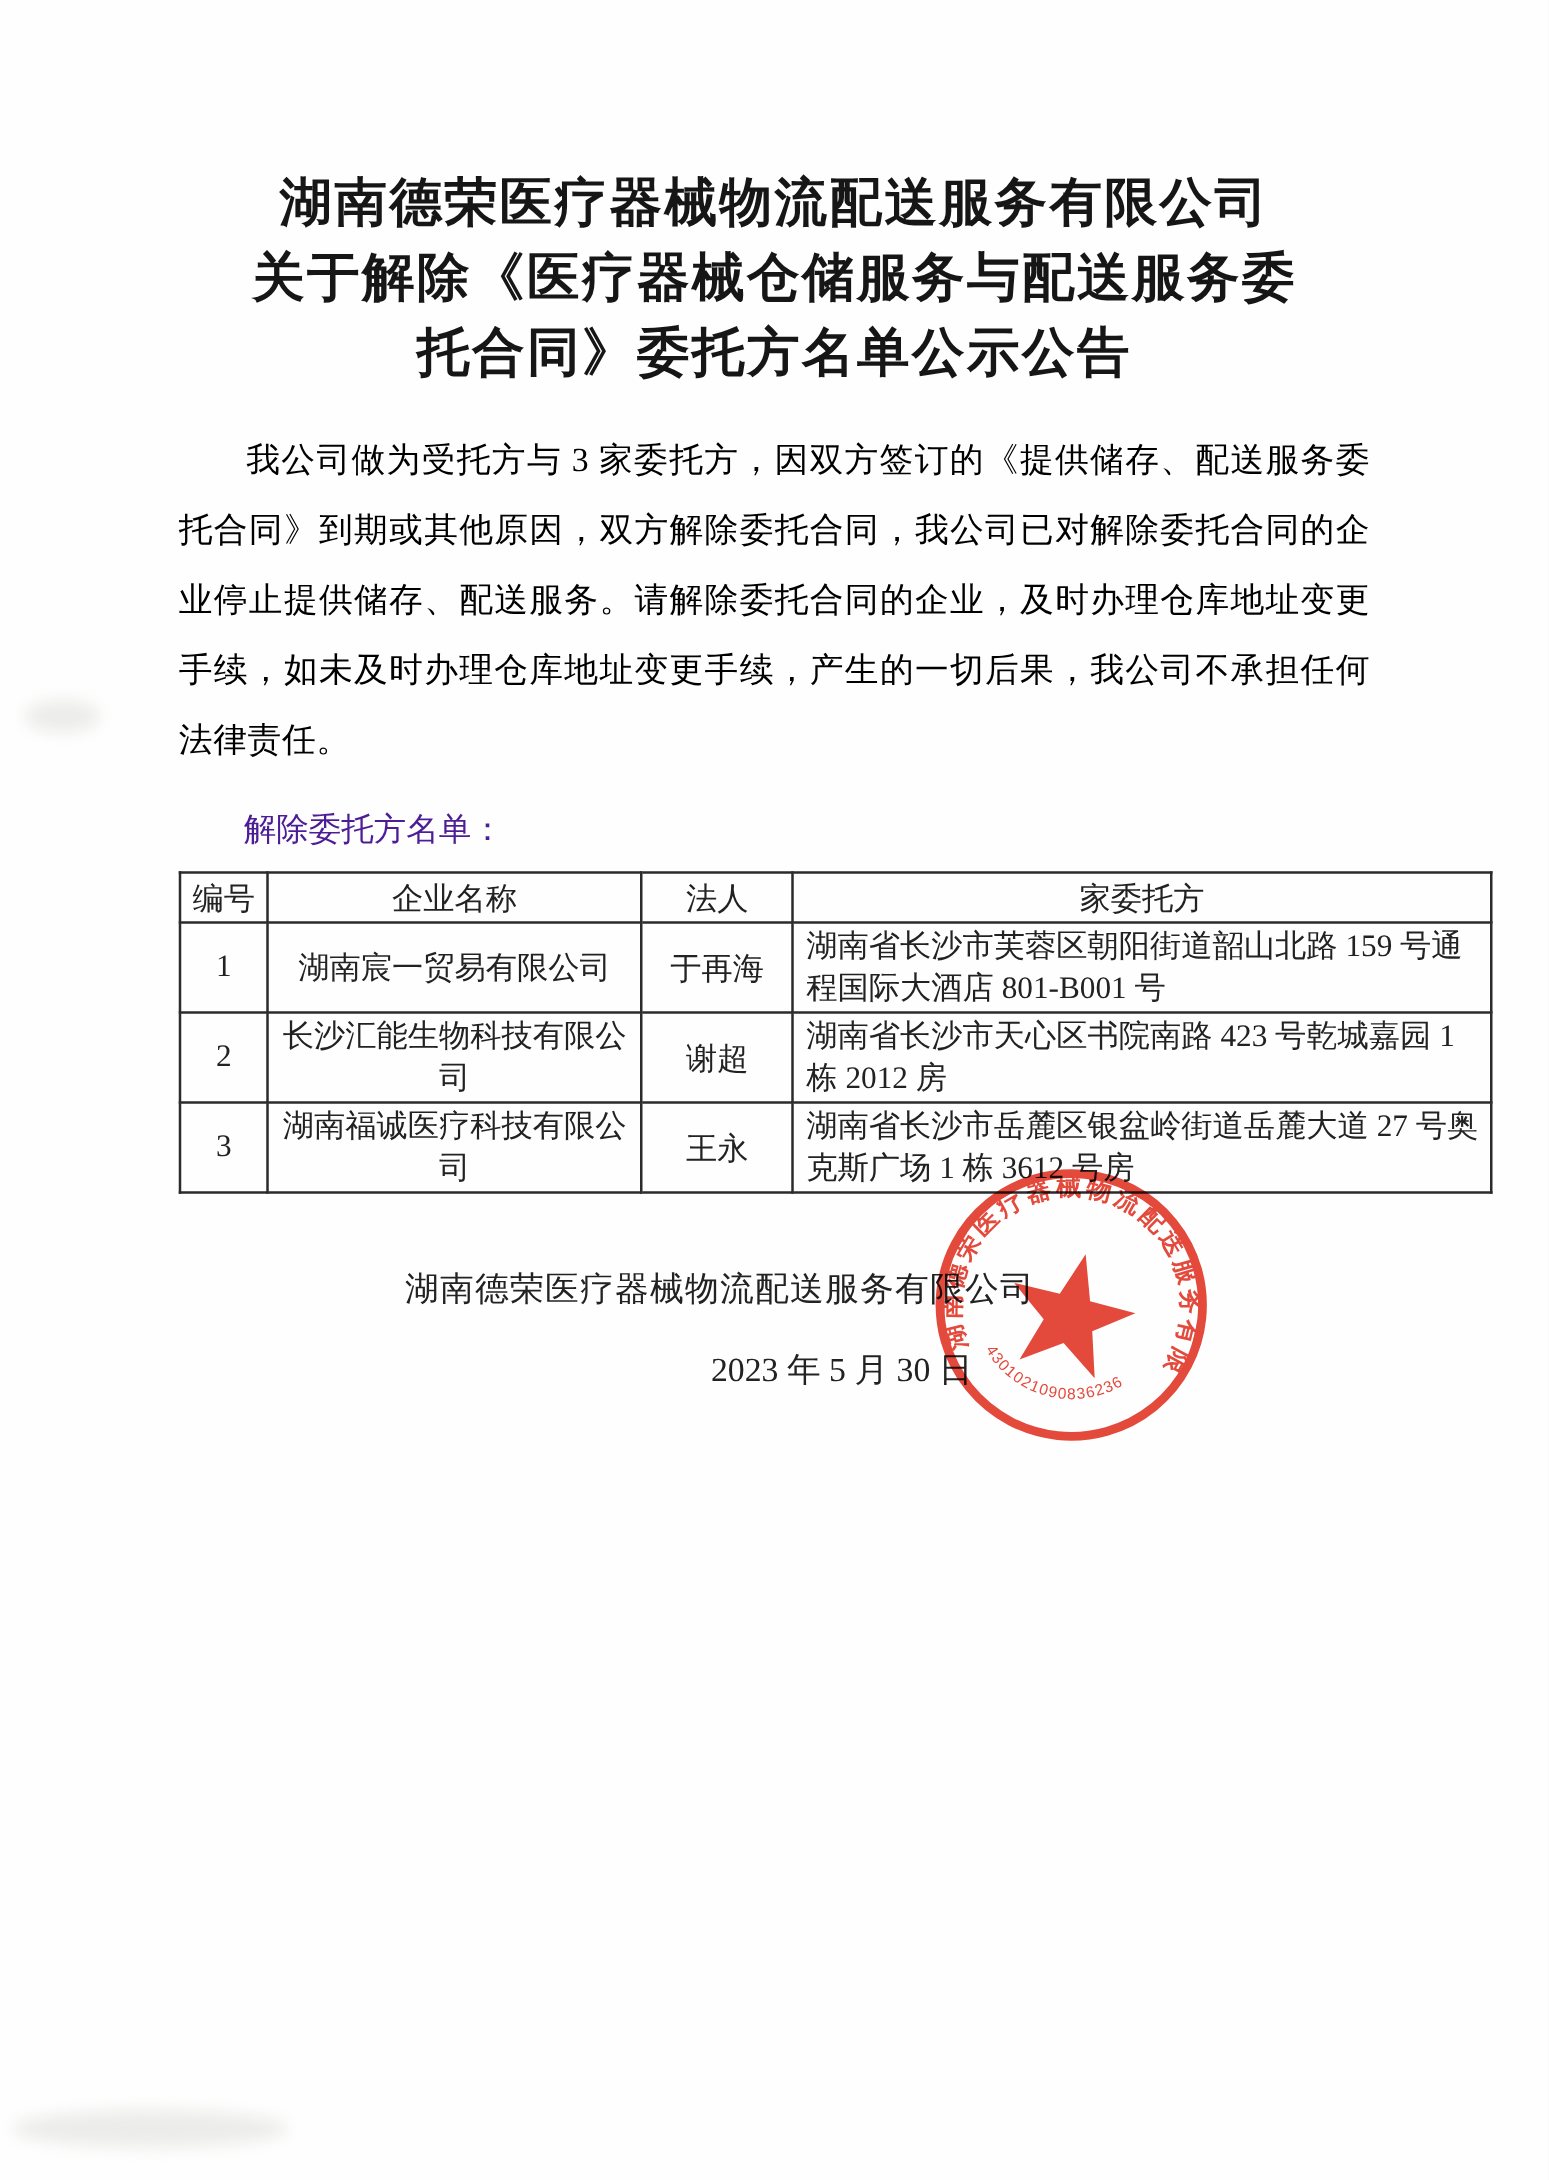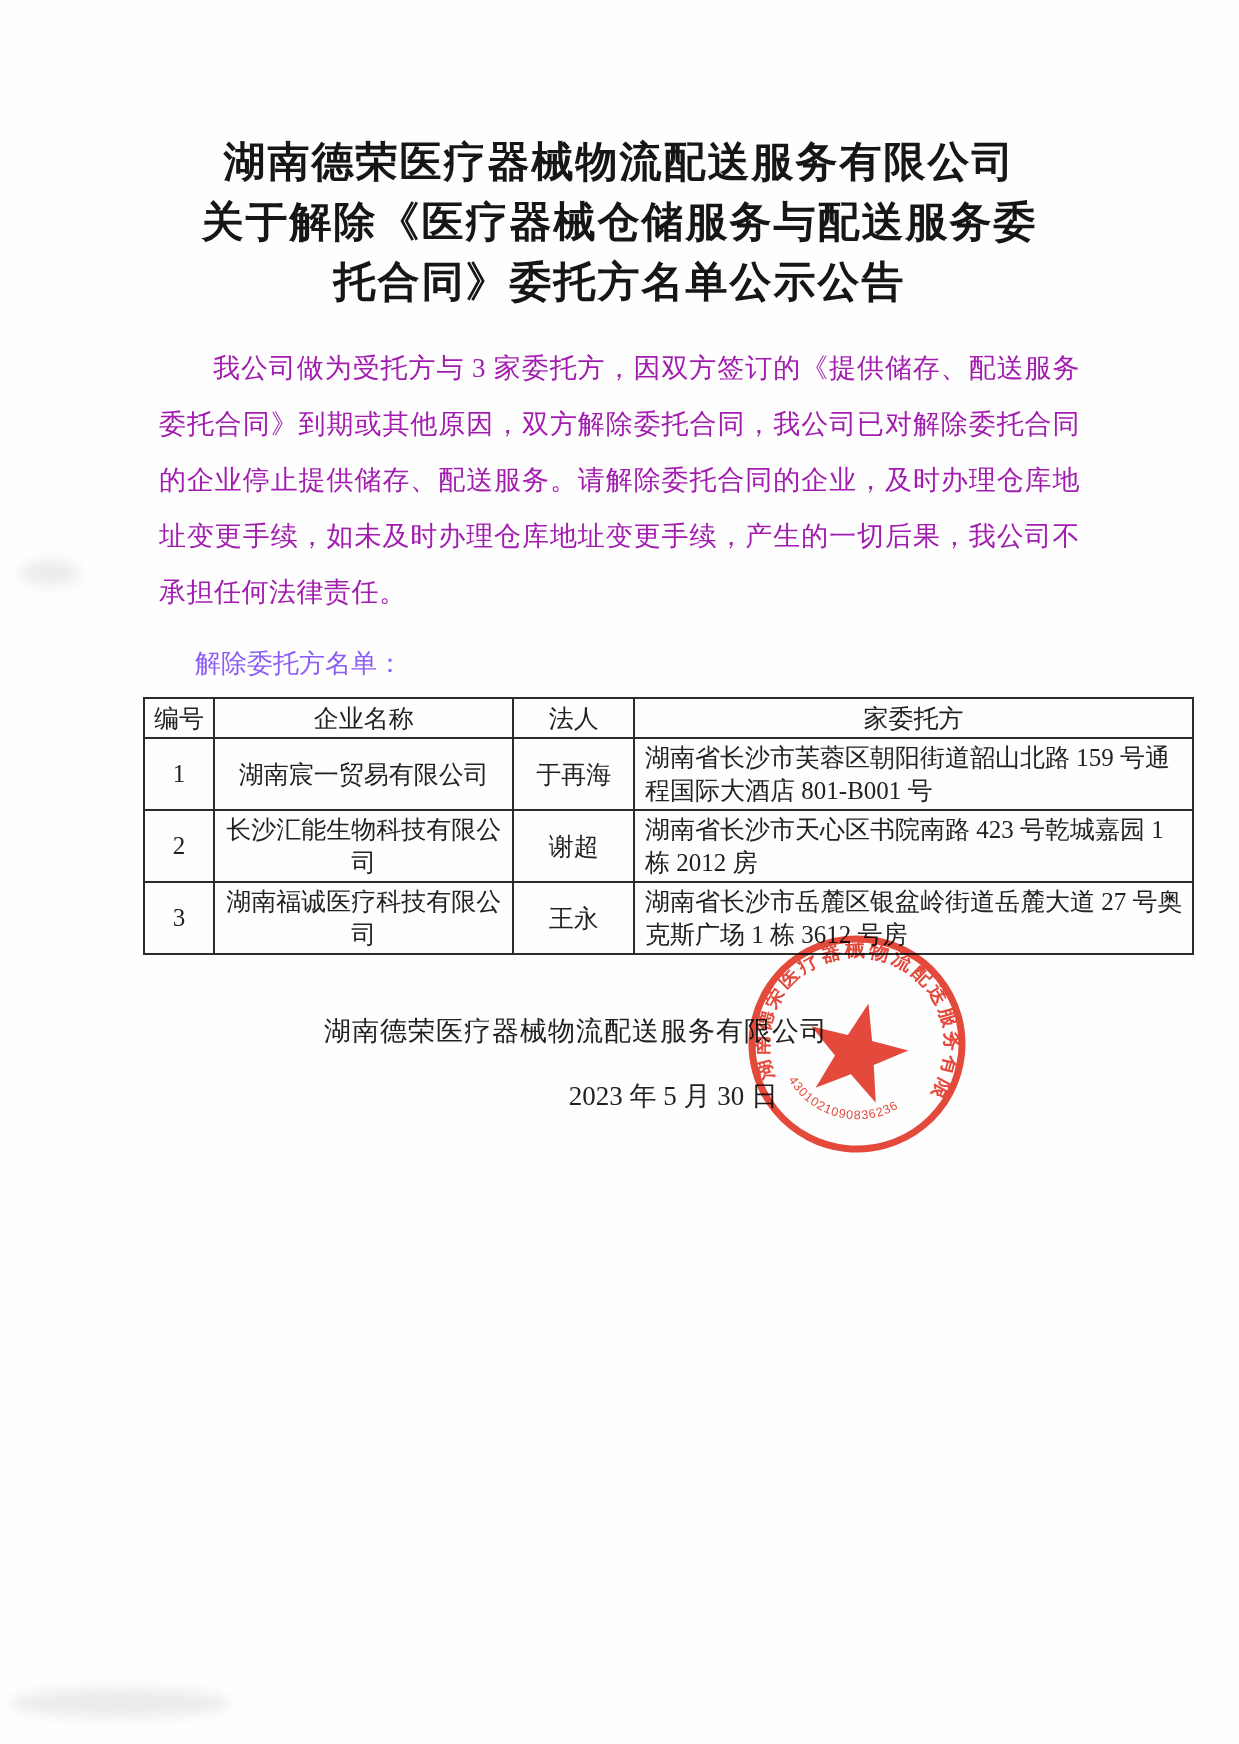--- a/index.html
+++ b/index.html
@@ -30,28 +30,28 @@
     color:#161616;
     margin:0 0 28px 0;
   }
   .title .t-line{display:block;}
   .para{
     font-size:27px;
     line-height:56px;
     text-align:justify;
     text-indent:2em;
     letter-spacing:0.5px;
-    margin:16px;
-    color:#a21caf;
+    margin:0;
+    color:#000000;
   }
   .list-label{
     font-size:26px;
     margin:26px 0 16px 0;
     text-indent:2em;
-    color:#8b5cf6;
+    color:#4c1d95;
   }
   table.term-table{
     border-collapse:collapse;
     width:1051px;
     font-size:25px;
     color:#222;
     table-layout:fixed;
   }
   .term-table th,.term-table td{
     border:2px solid #2b2b2b;

